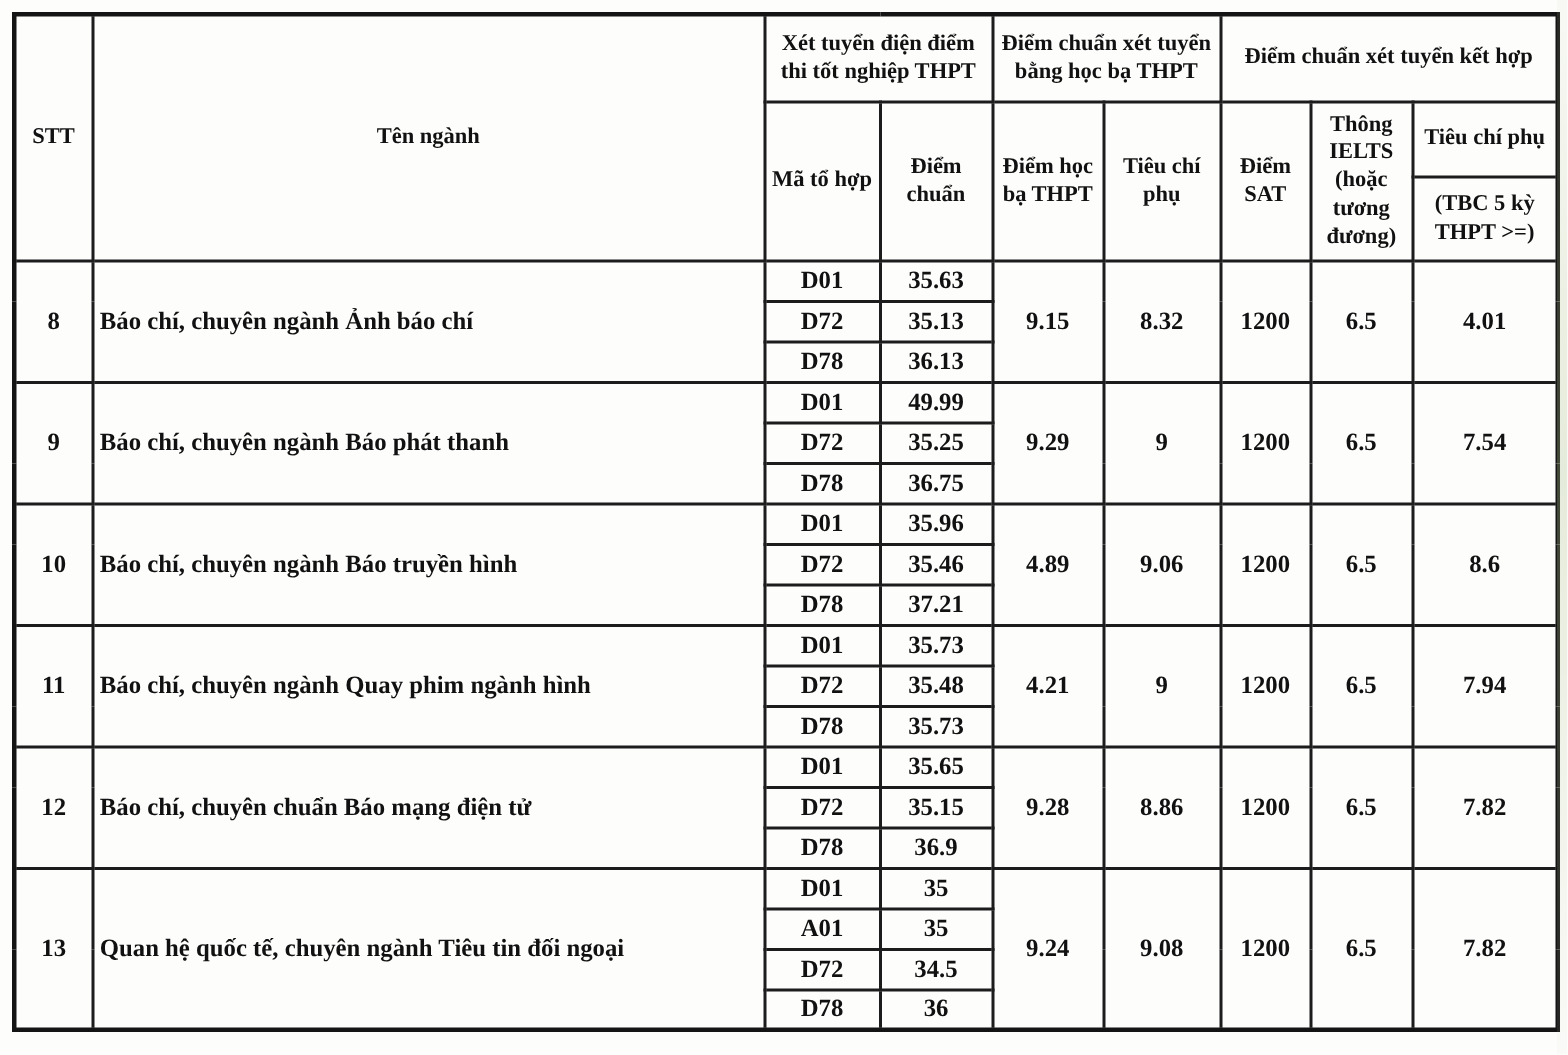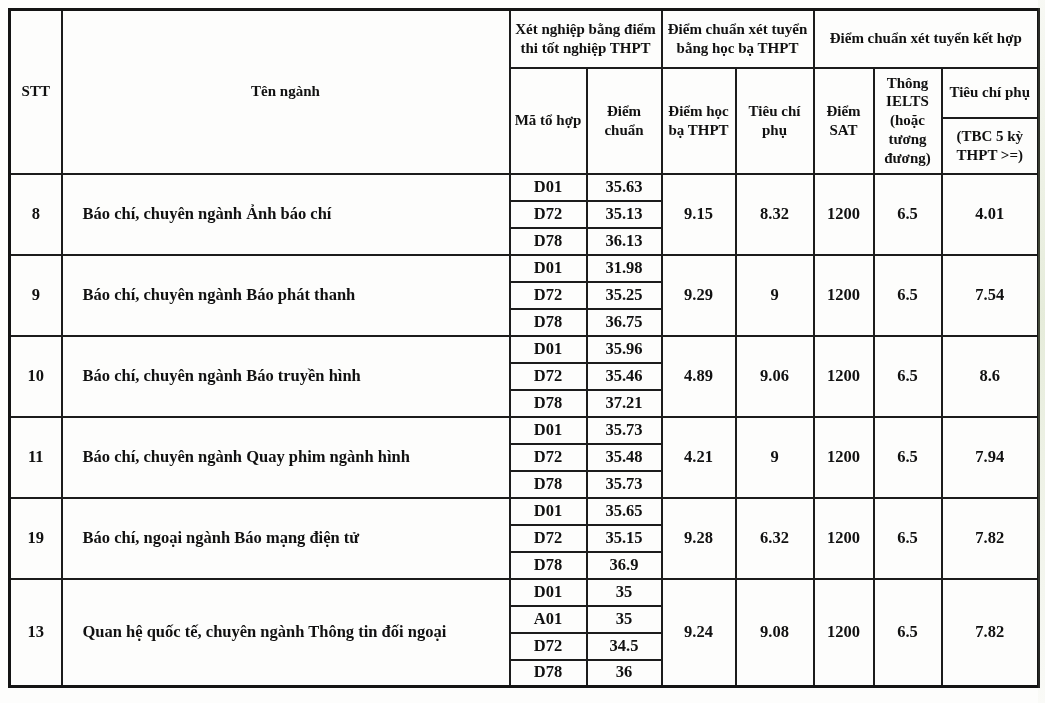--- a/index.html
+++ b/index.html
@@ -38,21 +38,21 @@
   thead tr:nth-child(2) { height:50px; }
   thead tr:nth-child(3) { height:56px; }
   tbody tr { height:27px; }
   tbody td {
     font-weight:700;
     font-size:16.5px;
     line-height:1.15;
   }
   tbody td.name {
     text-align:left;
-    padding-left:20px;
+    padding-left:4px;
     padding-right:8px;
   }
   
   .scan-edge {
     position:absolute; right:0; top:0;
     width:7px; height:100%;
     background:linear-gradient(180deg,
       rgba(200,210,175,0.10) 0%,
       rgba(175,195,140,0.30) 45%,
       rgba(190,205,160,0.22) 70%,
@@ -74,21 +74,21 @@
       <col style="width:74px">
       <col style="width:78px">
       <col style="width:60px">
       <col style="width:68px">
       <col style="width:97px">
     </colgroup>
     <thead>
       <tr>
         <th rowspan="3">STT</th>
         <th rowspan="3">Tên ngành</th>
-        <th colspan="2">Xét nghiệp bằng điểm thi tốt nghiệp THPT</th>
+        <th colspan="2">Xét tuyển điện điểm thi tốt nghiệp THPT</th>
         <th colspan="2">Điểm chuẩn xét tuyển bằng học bạ THPT</th>
         <th colspan="3">Điểm chuẩn xét tuyển kết hợp</th>
       </tr>
       <tr>
         <th rowspan="2">Mã tổ hợp</th>
         <th rowspan="2">Điểm chuẩn</th>
         <th rowspan="2">Điểm học bạ THPT</th>
         <th rowspan="2">Tiêu chí phụ</th>
         <th rowspan="2">Điểm SAT</th>
         <th rowspan="2">Thông IELTS (hoặc tương đương)</th>
@@ -115,21 +115,21 @@
           <td>35.13</td>
         </tr>
         <tr>
           <td>D78</td>
           <td>36.13</td>
         </tr>
         <tr>
           <td rowspan="3">9</td>
           <td rowspan="3" class="name">Báo chí, chuyên ngành Báo phát thanh</td>
           <td>D01</td>
-          <td>31.98</td>
+          <td>49.99</td>
           <td rowspan="3">9.29</td>
           <td rowspan="3">9</td>
           <td rowspan="3">1200</td>
           <td rowspan="3">6.5</td>
           <td rowspan="3">7.54</td>
         </tr>
         <tr>
           <td>D72</td>
           <td>35.25</td>
         </tr>
@@ -169,41 +169,41 @@
         </tr>
         <tr>
           <td>D72</td>
           <td>35.48</td>
         </tr>
         <tr>
           <td>D78</td>
           <td>35.73</td>
         </tr>
         <tr>
-          <td rowspan="3">19</td>
-          <td rowspan="3" class="name">Báo chí, ngoại ngành Báo mạng điện tử</td>
+          <td rowspan="3">12</td>
+          <td rowspan="3" class="name">Báo chí, chuyên chuẩn Báo mạng điện tử</td>
           <td>D01</td>
           <td>35.65</td>
           <td rowspan="3">9.28</td>
-          <td rowspan="3">6.32</td>
+          <td rowspan="3">8.86</td>
           <td rowspan="3">1200</td>
           <td rowspan="3">6.5</td>
           <td rowspan="3">7.82</td>
         </tr>
         <tr>
           <td>D72</td>
           <td>35.15</td>
         </tr>
         <tr>
           <td>D78</td>
           <td>36.9</td>
         </tr>
         <tr>
           <td rowspan="4">13</td>
-          <td rowspan="4" class="name">Quan hệ quốc tế, chuyên ngành Thông tin đối ngoại</td>
+          <td rowspan="4" class="name">Quan hệ quốc tế, chuyên ngành Tiêu tin đối ngoại</td>
           <td>D01</td>
           <td>35</td>
           <td rowspan="4">9.24</td>
           <td rowspan="4">9.08</td>
           <td rowspan="4">1200</td>
           <td rowspan="4">6.5</td>
           <td rowspan="4">7.82</td>
         </tr>
         <tr>
           <td>A01</td>

